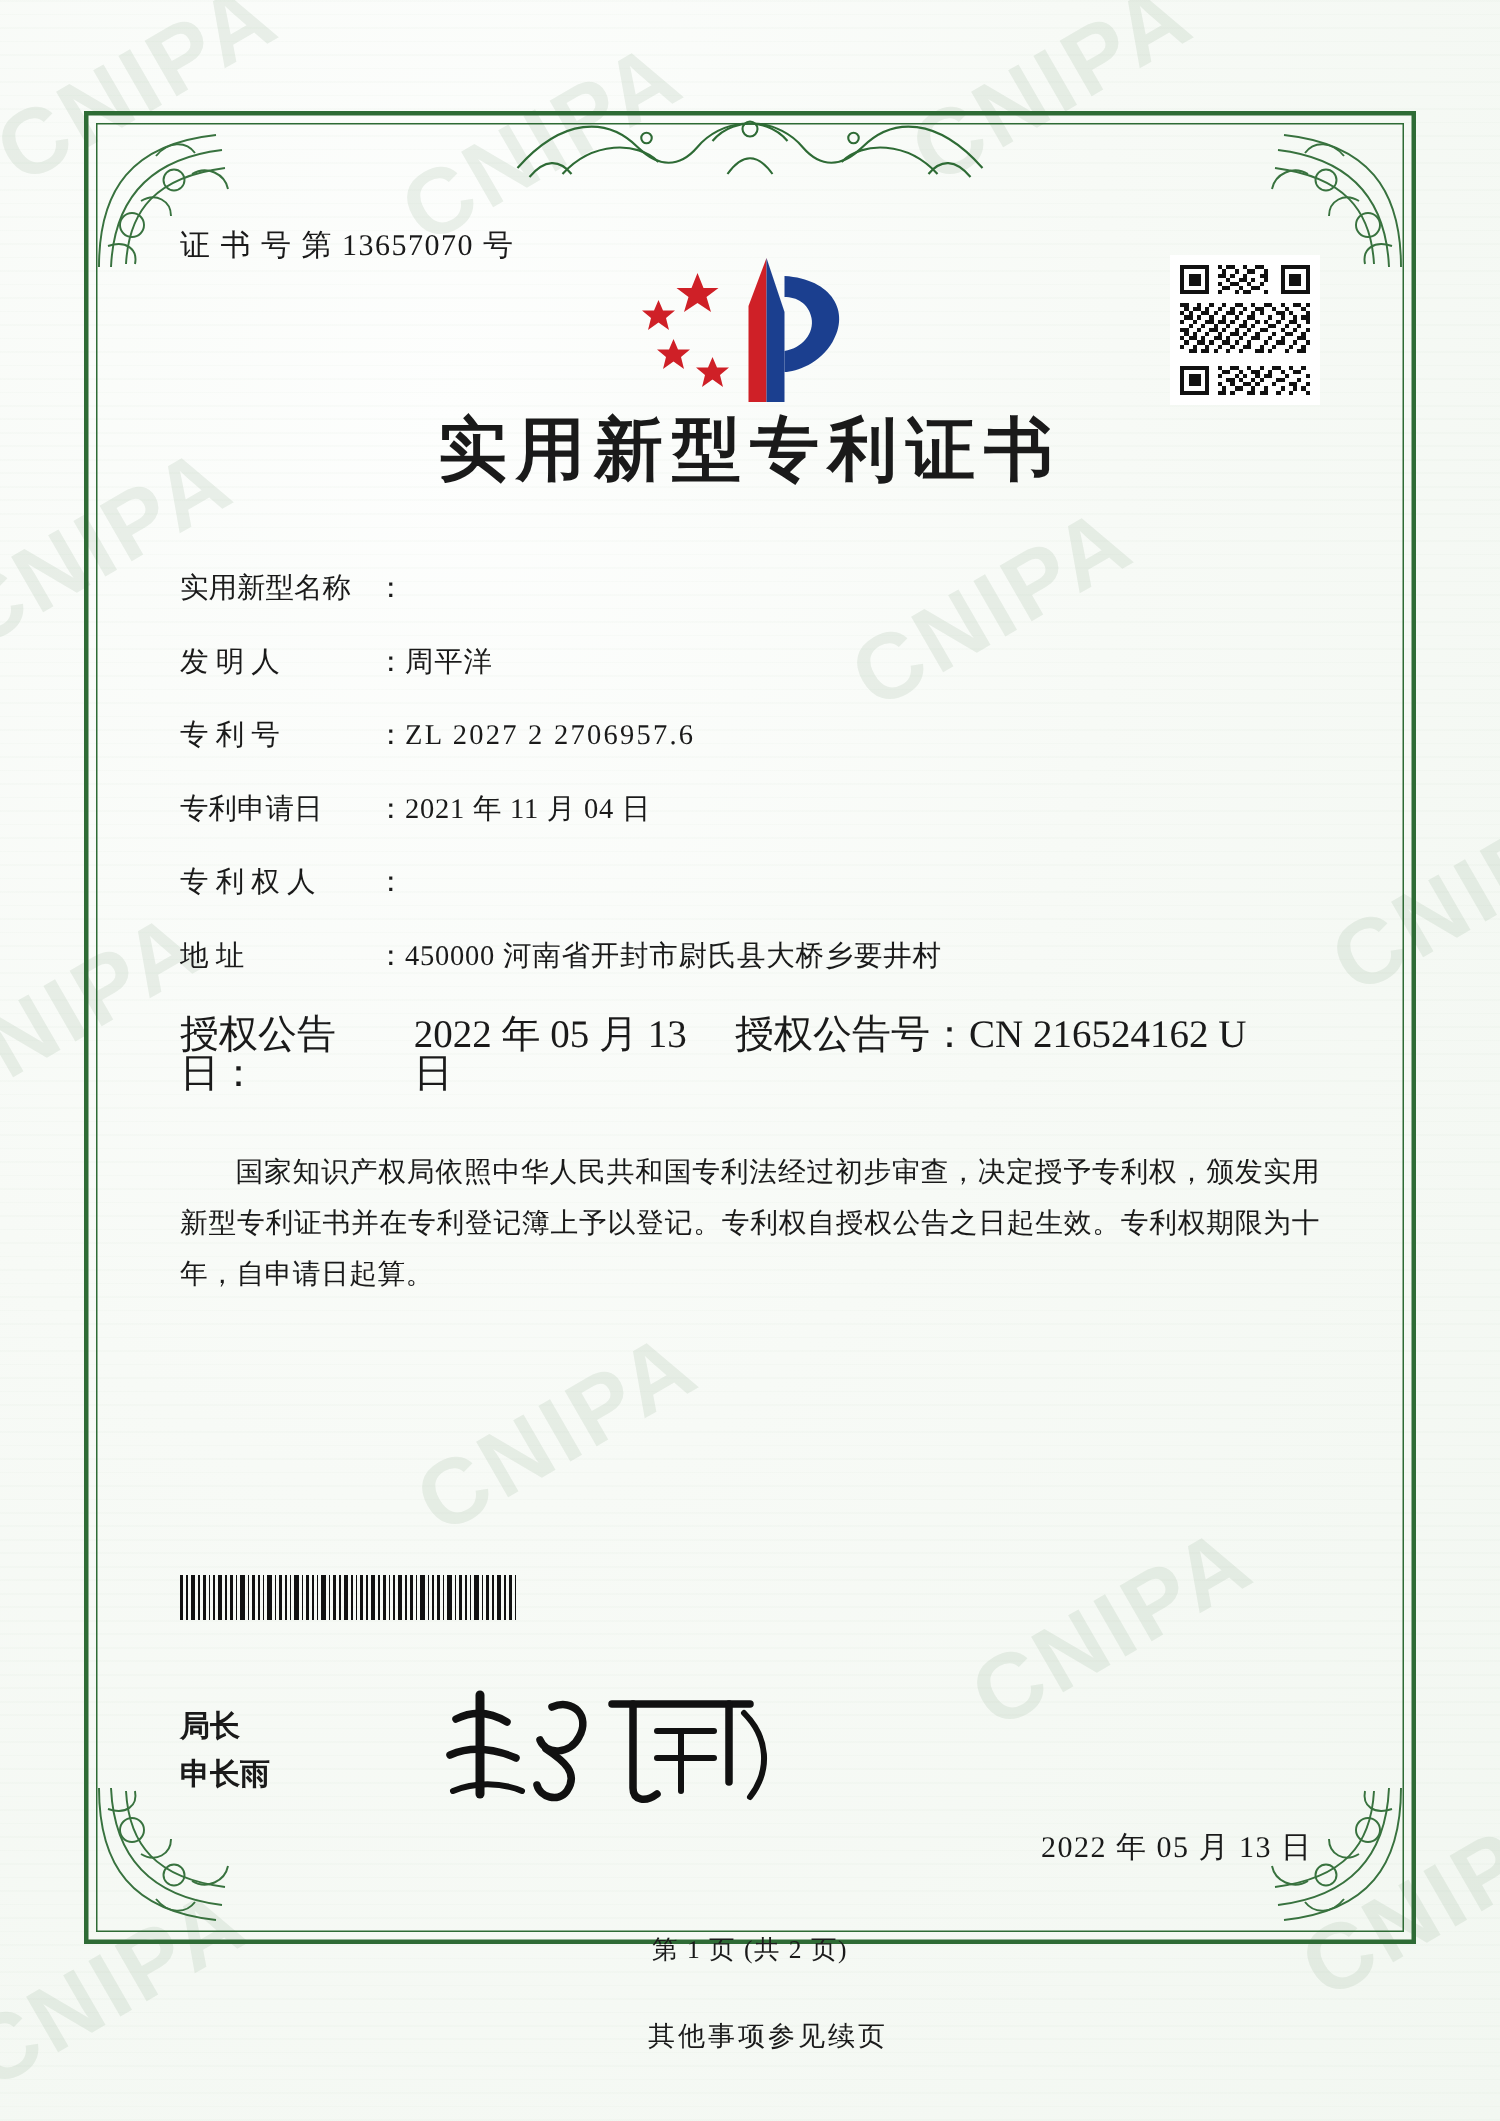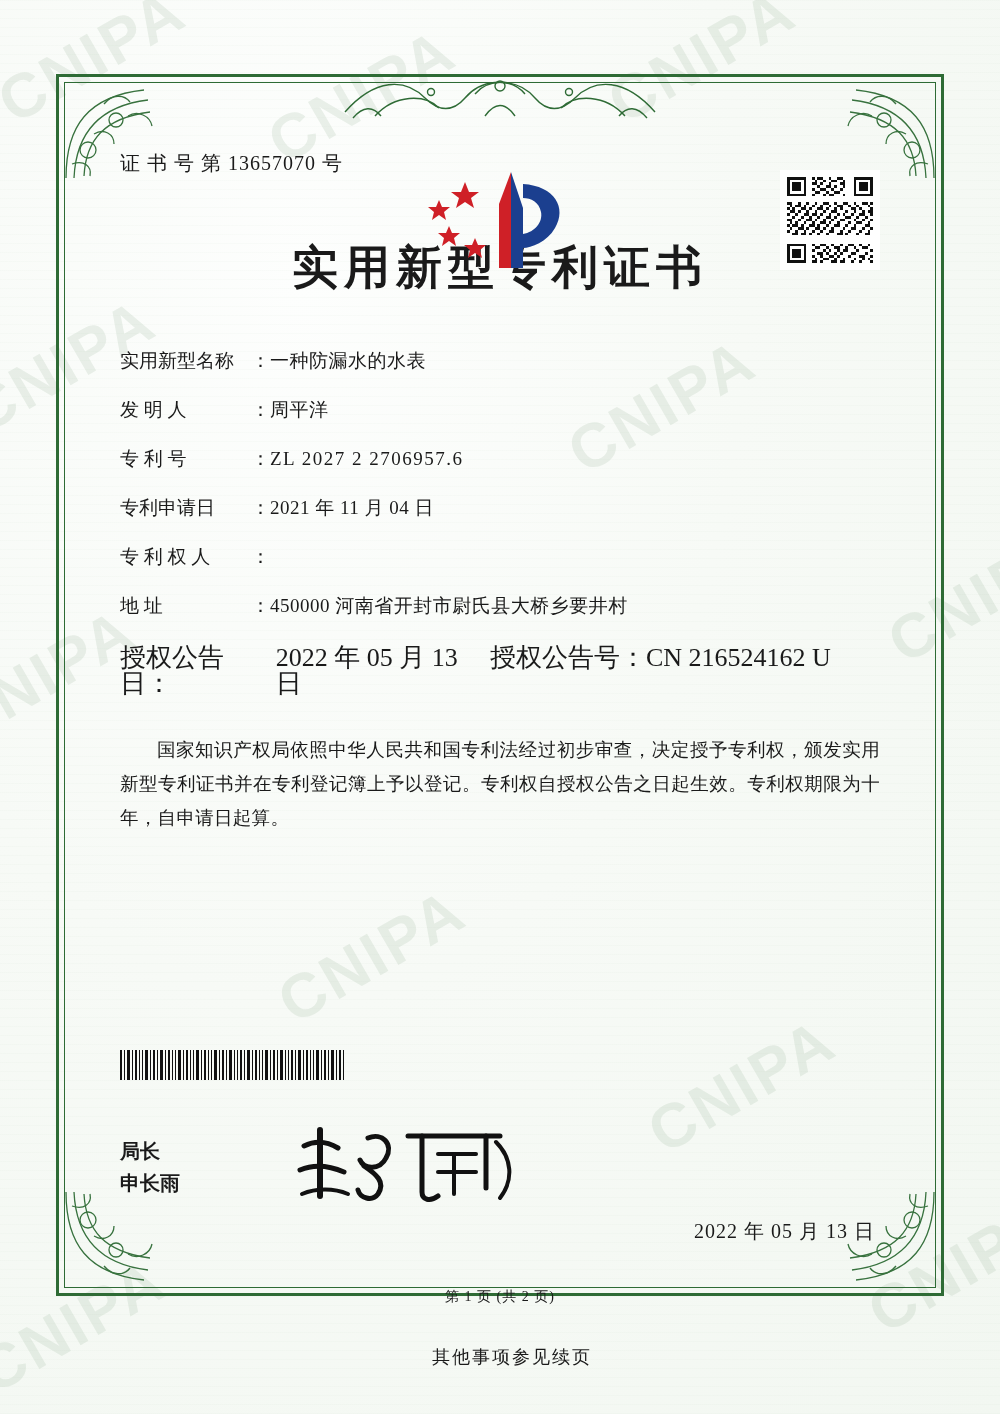--- a/index.html
+++ b/index.html
@@ -108,21 +108,21 @@
     position: absolute;
     right: 0;
     top: 20px;
     width: 92px;
     height: 92px;
     background: #fff;
     padding: 4px;
   }
 
   .title {
-    margin-top: 60px;
+    margin-top: 92px;
     text-align: center;
     font-size: 46px;
     font-weight: 700;
     letter-spacing: 6px;
     font-family: "DejaVu Serif", "Liberation Serif", serif;
   }
 
   .fields {
     margin-top: 52px;
     font-size: 19px;
@@ -197,21 +197,21 @@
     font-size: 20px;
     letter-spacing: 1px;
   }
 
   .page-no {
     position: absolute;
     left: 0;
     right: 0;
     top: 1288px;
     text-align: center;
-    font-size: 14px;
+    font-size: 17px;
     letter-spacing: 1px;
   }
   .footer-note {
     position: absolute;
     left: 0;
     right: 0;
     top: 1345px;
     text-align: center;
     font-size: 18px;
     letter-spacing: 2px;
@@ -535,21 +535,20 @@
 
     <div class="title">实用新型专利证书</div>
 
     <div class="fields">
 
       <div class="field">
         <span class="lbl">
             <span>实用新型名称</span>
             <span>：</span>
           </span>
-        <span class="val">一种防漏水的水表</span>
       </div>
 
       <div class="field">
         <span class="lbl">
             <span>发 明 人</span>
             <span>：</span>
           </span>
         <span class="val">周平洋</span>
       </div>
 

